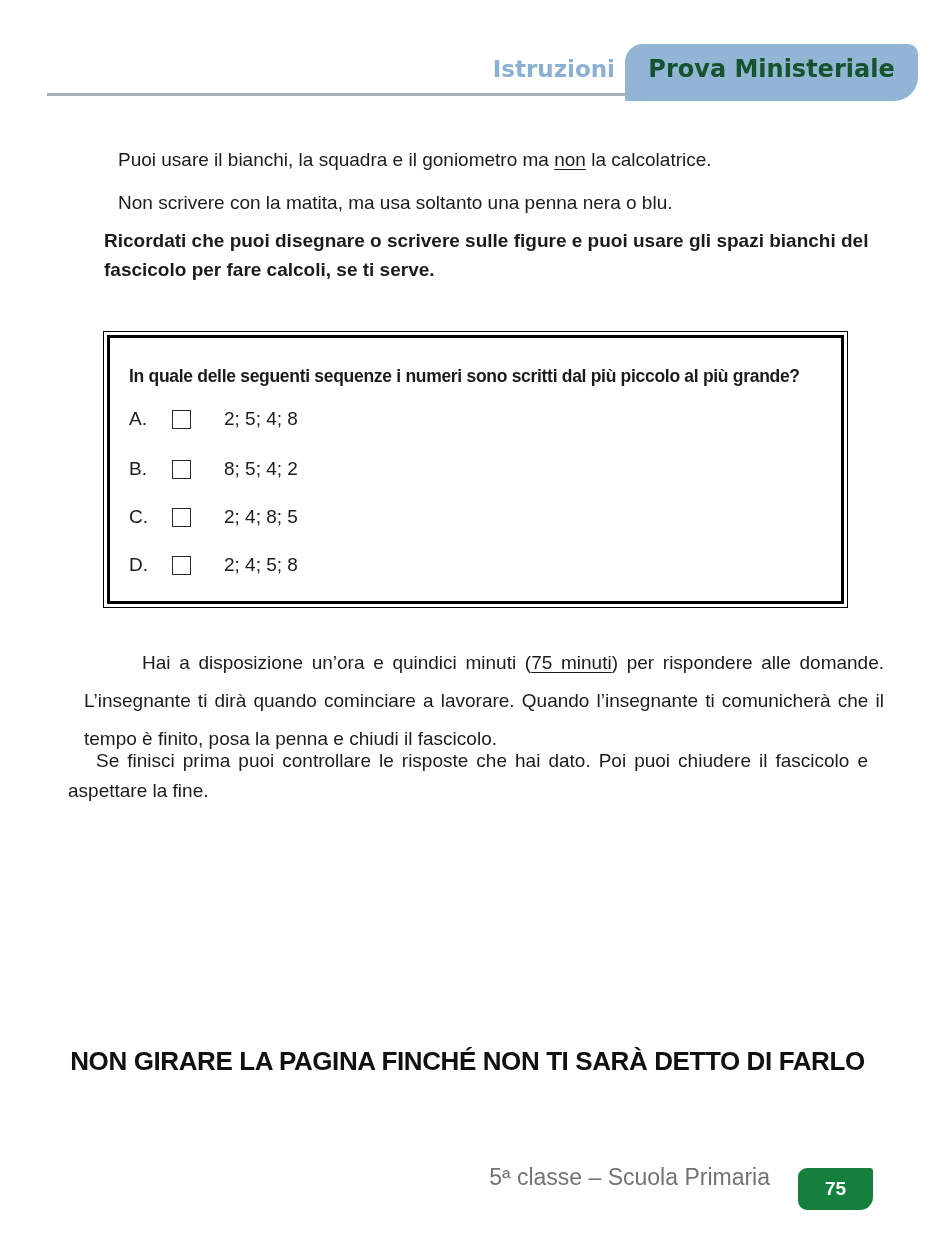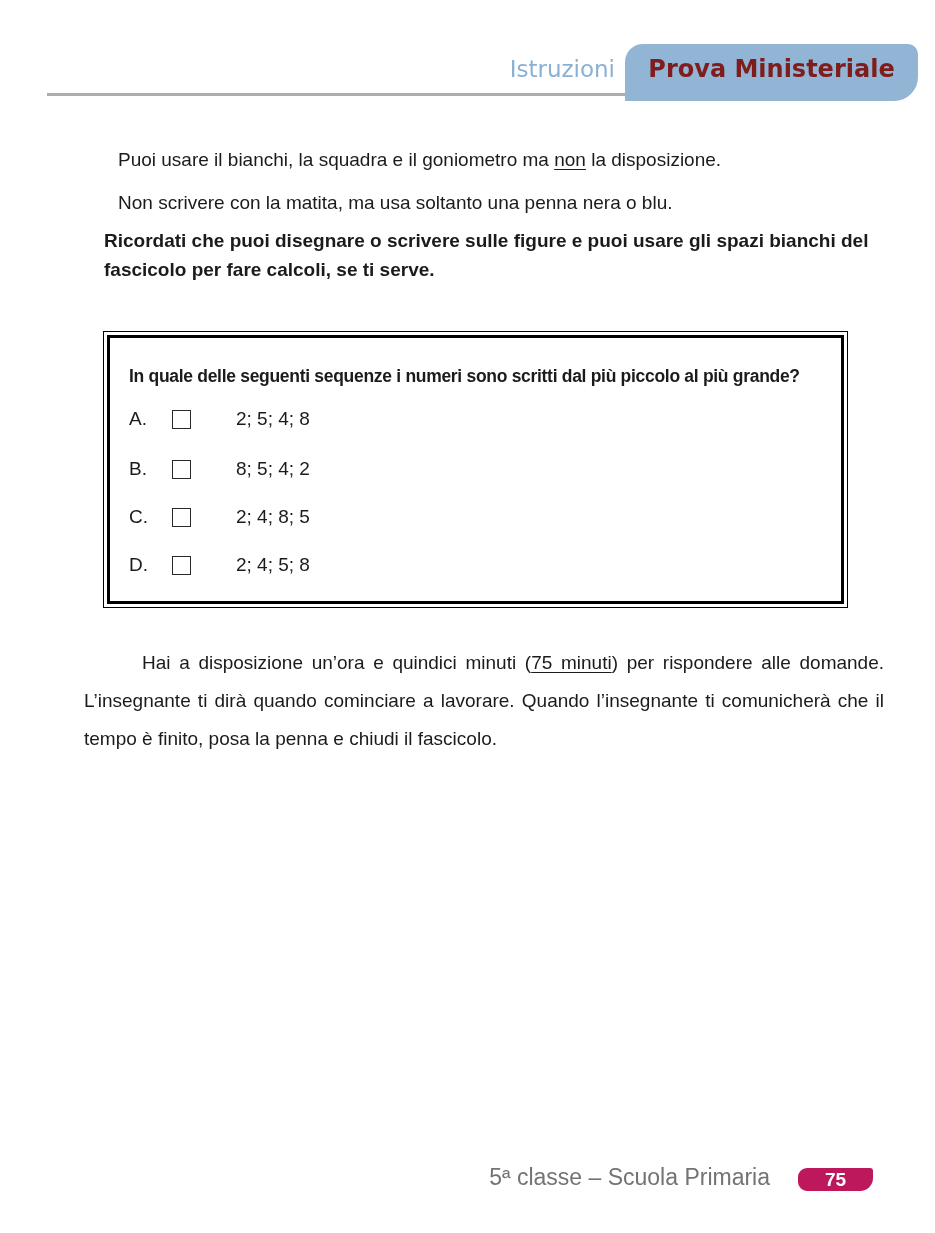--- a/index.html
+++ b/index.html
@@ -10,26 +10,26 @@
   }
   
   .header-rule {
     position:absolute; left:47px; top:93px; width:861px; height:2.5px;
     background:#a9aeb3; z-index:1;
   }
   .header-tab {
     position:absolute; left:625px; top:44px; width:293px; height:57px;
     background:#92b4d5; border-radius:18px 10px 24px 0;
     display:flex; align-items:center; justify-content:center;
-    color:#7f1d1d; font-family:"DejaVu Sans", sans-serif; font-weight:bold;
+    color:#14532d; font-family:"DejaVu Sans", sans-serif; font-weight:bold;
     font-size:24px; padding-bottom:8px; box-sizing:border-box; z-index:2;
   }
   .header-section-label {
     position:absolute; left:420px; top:56px; width:195px; text-align:right;
-    color:#8ab0d4; font-family:"DejaVu Sans", sans-serif; font-weight:normal;
+    color:#8ab0d4; font-family:"DejaVu Sans", sans-serif; font-weight:bold;
     font-size:23px; z-index:2;
   }
   
   .p { position:absolute; font-size:19px; line-height:29px; margin:0; }
   .p1 { left:118px; top:145px; width:745px; }
   .p2 { left:118px; top:188px; width:745px; }
   .p3 { left:104px; top:226px; width:765px; font-weight:bold; }
   .p4 { left:104px; top:292px; width:765px; font-weight:bold; }
   .u  { text-decoration:underline; text-underline-offset:3px; }
   
@@ -45,54 +45,54 @@
   .opt-row {
     position:absolute; left:19px; height:26px;
     display:flex; align-items:center; font-size:19px;
   }
   .opt-a { top:68px; } .opt-b { top:118px; } .opt-c { top:166px; } .opt-d { top:214px; }
   .opt-letter { width:43px; }
   .opt-checkbox {
     width:19px; height:19px; border:1.6px solid #2a2a2a; background:#fff;
     box-sizing:border-box; display:inline-block;
   }
-  .opt-value { margin-left:45px; }
+  .opt-value { margin-left:33px; }
   
   .p5 { left:84px; top:644px; width:800px; text-align:justify; text-indent:58px; line-height:38px; }
   .p6 { left:68px; top:746px; width:800px; text-align:justify; text-indent:28px; line-height:30px; }
   
   .warning {
     position:absolute; left:0; top:1046px; width:935px; margin:0;
     text-align:center; font-weight:bold; font-size:26px; letter-spacing:-0.4px;
     white-space:nowrap; color:#111;
   }
   
   .footer-label {
     position:absolute; left:400px; top:1164px; width:370px; text-align:right;
     font-size:23px; color:#737373;
   }
   .page-badge {
-    position:absolute; left:798px; top:1168px; width:75px; height:23px;
-    background:#be185d; border-radius:9px 3px 13px 9px;
+    position:absolute; left:798px; top:1168px; width:75px; height:42px;
+    background:#15803d; border-radius:9px 3px 13px 9px;
     color:#ffffff; font-weight:bold; font-size:19px;
     display:flex; align-items:center; justify-content:center;
   }
 </style>
 </head>
 <body>
 
 <div class="page">
 
   <div class="header-rule"></div>
   <div class="header-section-label">Istruzioni</div>
   <div class="header-tab">
     <span>Prova Ministeriale</span>
   </div>
 
-  <p class="p p1"><span>Puoi usare il bianchi, la squadra e il goniometro ma </span><span class="u">non</span><span> la disposizione.</span></p>
+  <p class="p p1"><span>Puoi usare il bianchi, la squadra e il goniometro ma </span><span class="u">non</span><span> la calcolatrice.</span></p>
 
   <p class="p p3">Ricordati che puoi disegnare o scrivere sulle figure e puoi usare gli spazi bianchi del fascicolo per fare calcoli, se ti serve.</p>
 
   <p class="p p2">Non scrivere con la matita, ma usa soltanto una penna nera o blu.</p>
 
 
   <div class="qbox">
     <div class="qbox-inner">
       <p class="question">In quale delle seguenti sequenze i numeri sono scritti dal più piccolo al più grande?</p>
 
@@ -117,20 +117,22 @@
       <div class="opt-row opt-d">
         <span class="opt-letter">D.</span>
         <span class="opt-checkbox"></span>
         <span class="opt-value">2; 4; 5; 8</span>
       </div>
     </div>
   </div>
 
   <p class="p p5"><span>Hai a disposizione un’ora e quindici minuti (</span><span class="u">75 minuti</span><span>) per rispondere alle domande. L’insegnante ti dirà quando cominciare a lavorare. Quando l’insegnante ti comunicherà che il tempo è finito, posa la penna e chiudi il fascicolo.</span></p>
 
+  <p class="p p6">Se finisci prima puoi controllare le risposte che hai dato. Poi puoi chiudere il fascicolo e aspettare la fine.</p>
 
+  <p class="warning">NON GIRARE LA PAGINA FINCHÉ NON TI SARÀ DETTO DI FARLO</p>
 
   <div class="footer-label">5ª classe – Scuola Primaria</div>
   <div class="page-badge">
     <span>75</span>
   </div>
 
 </div>
 
 </body></html>

